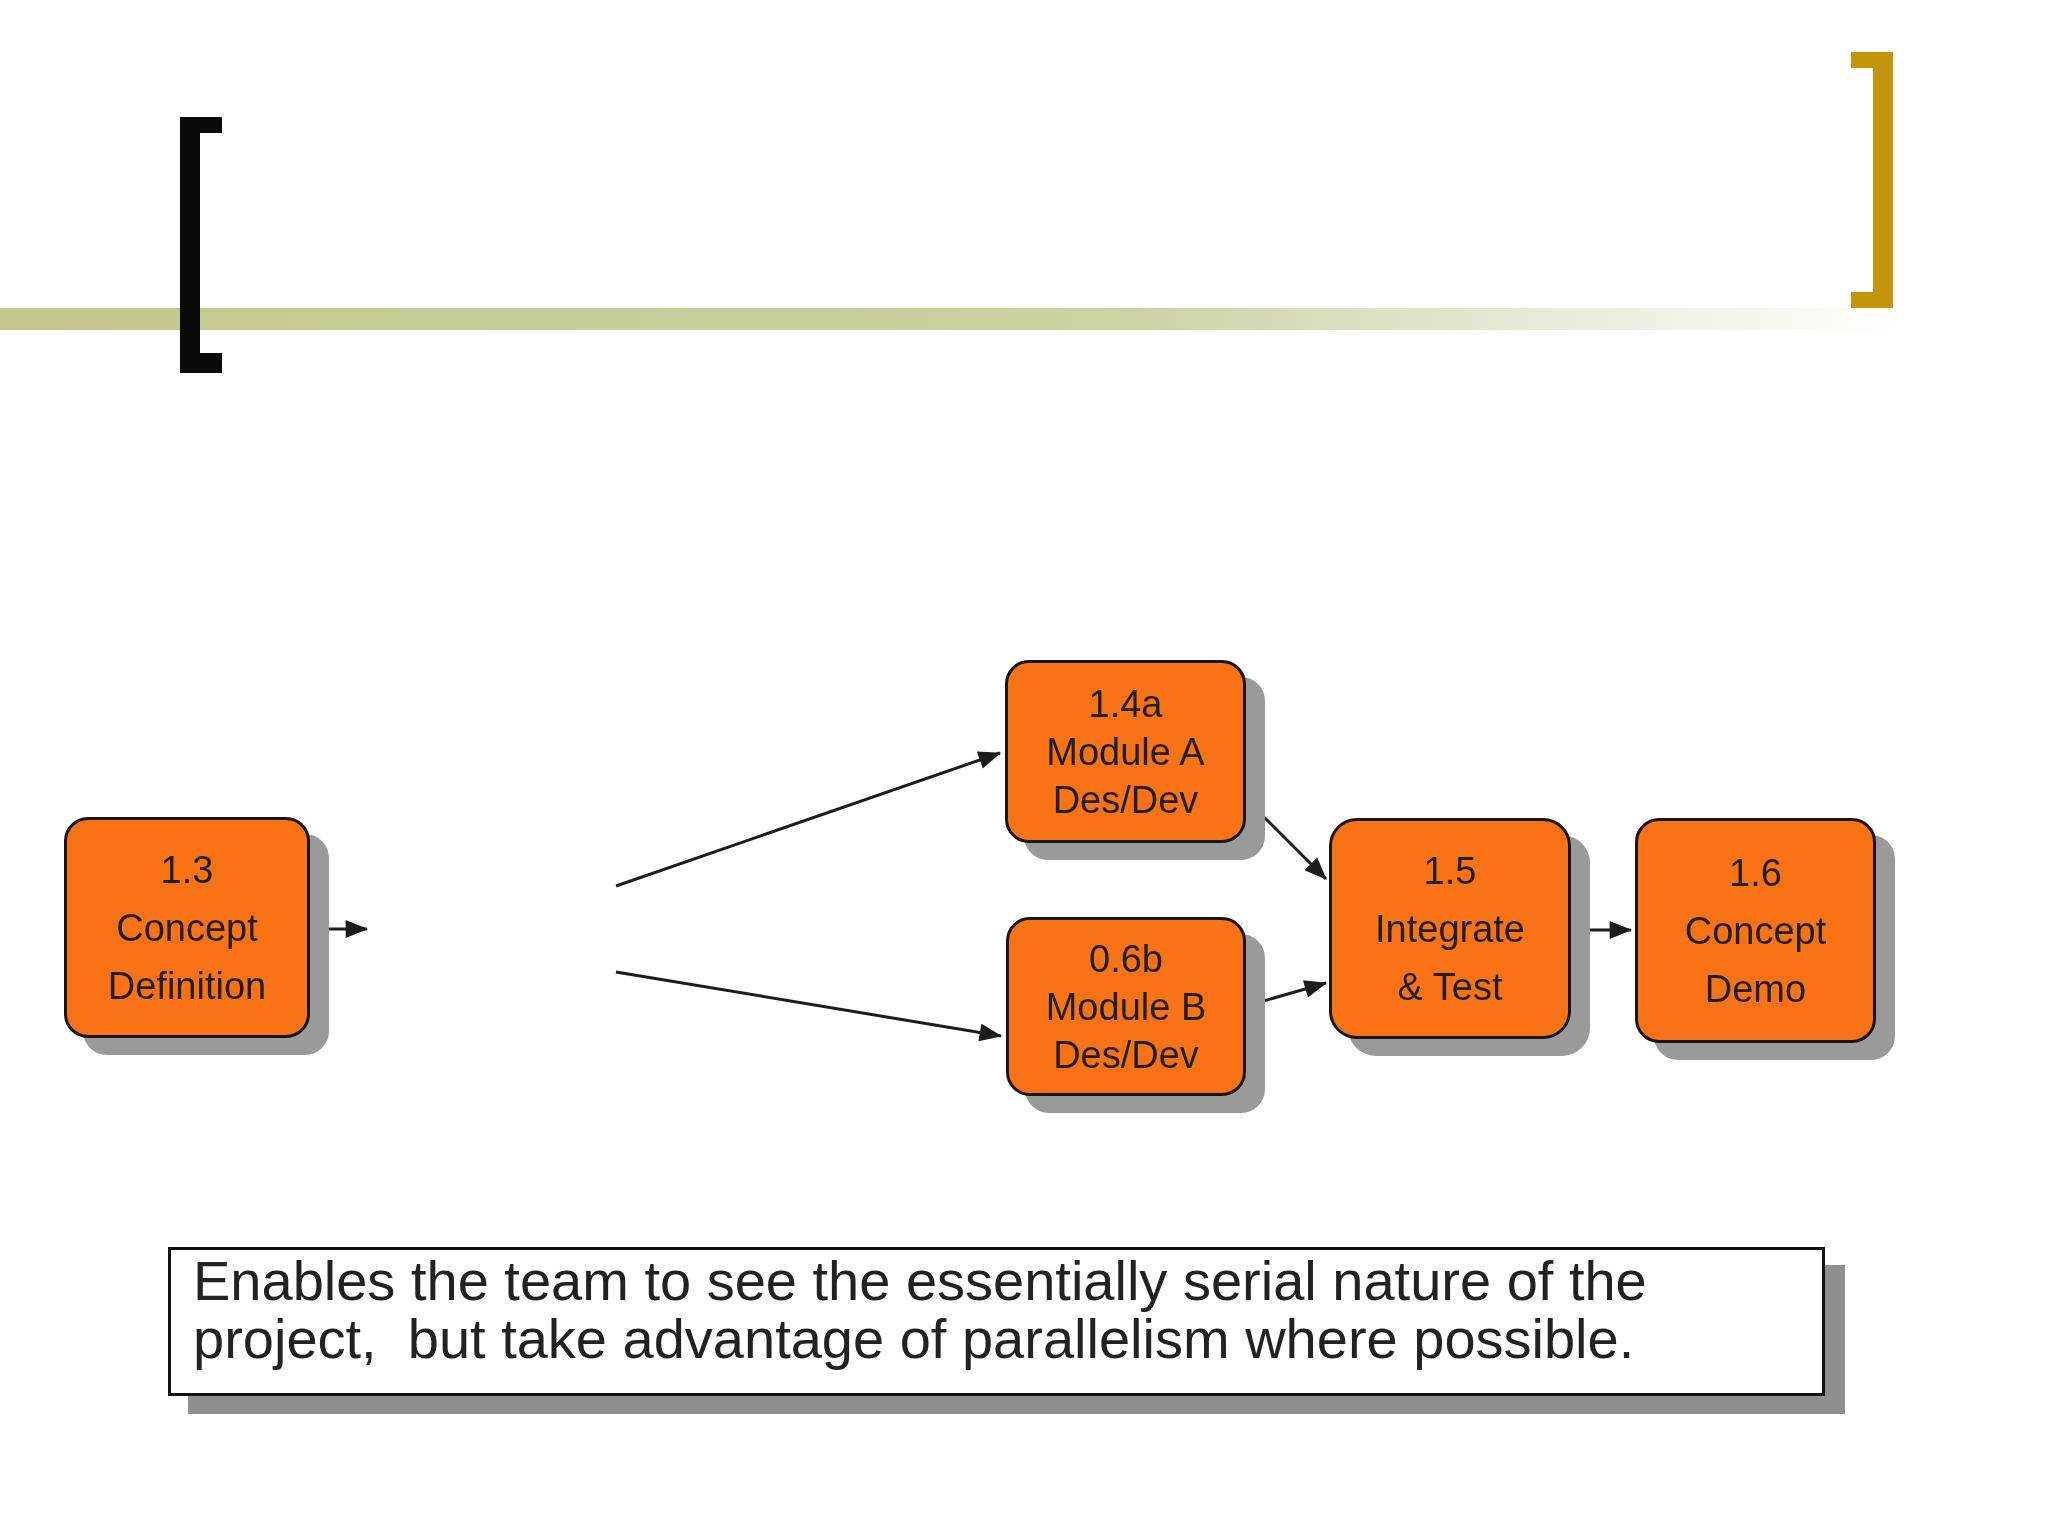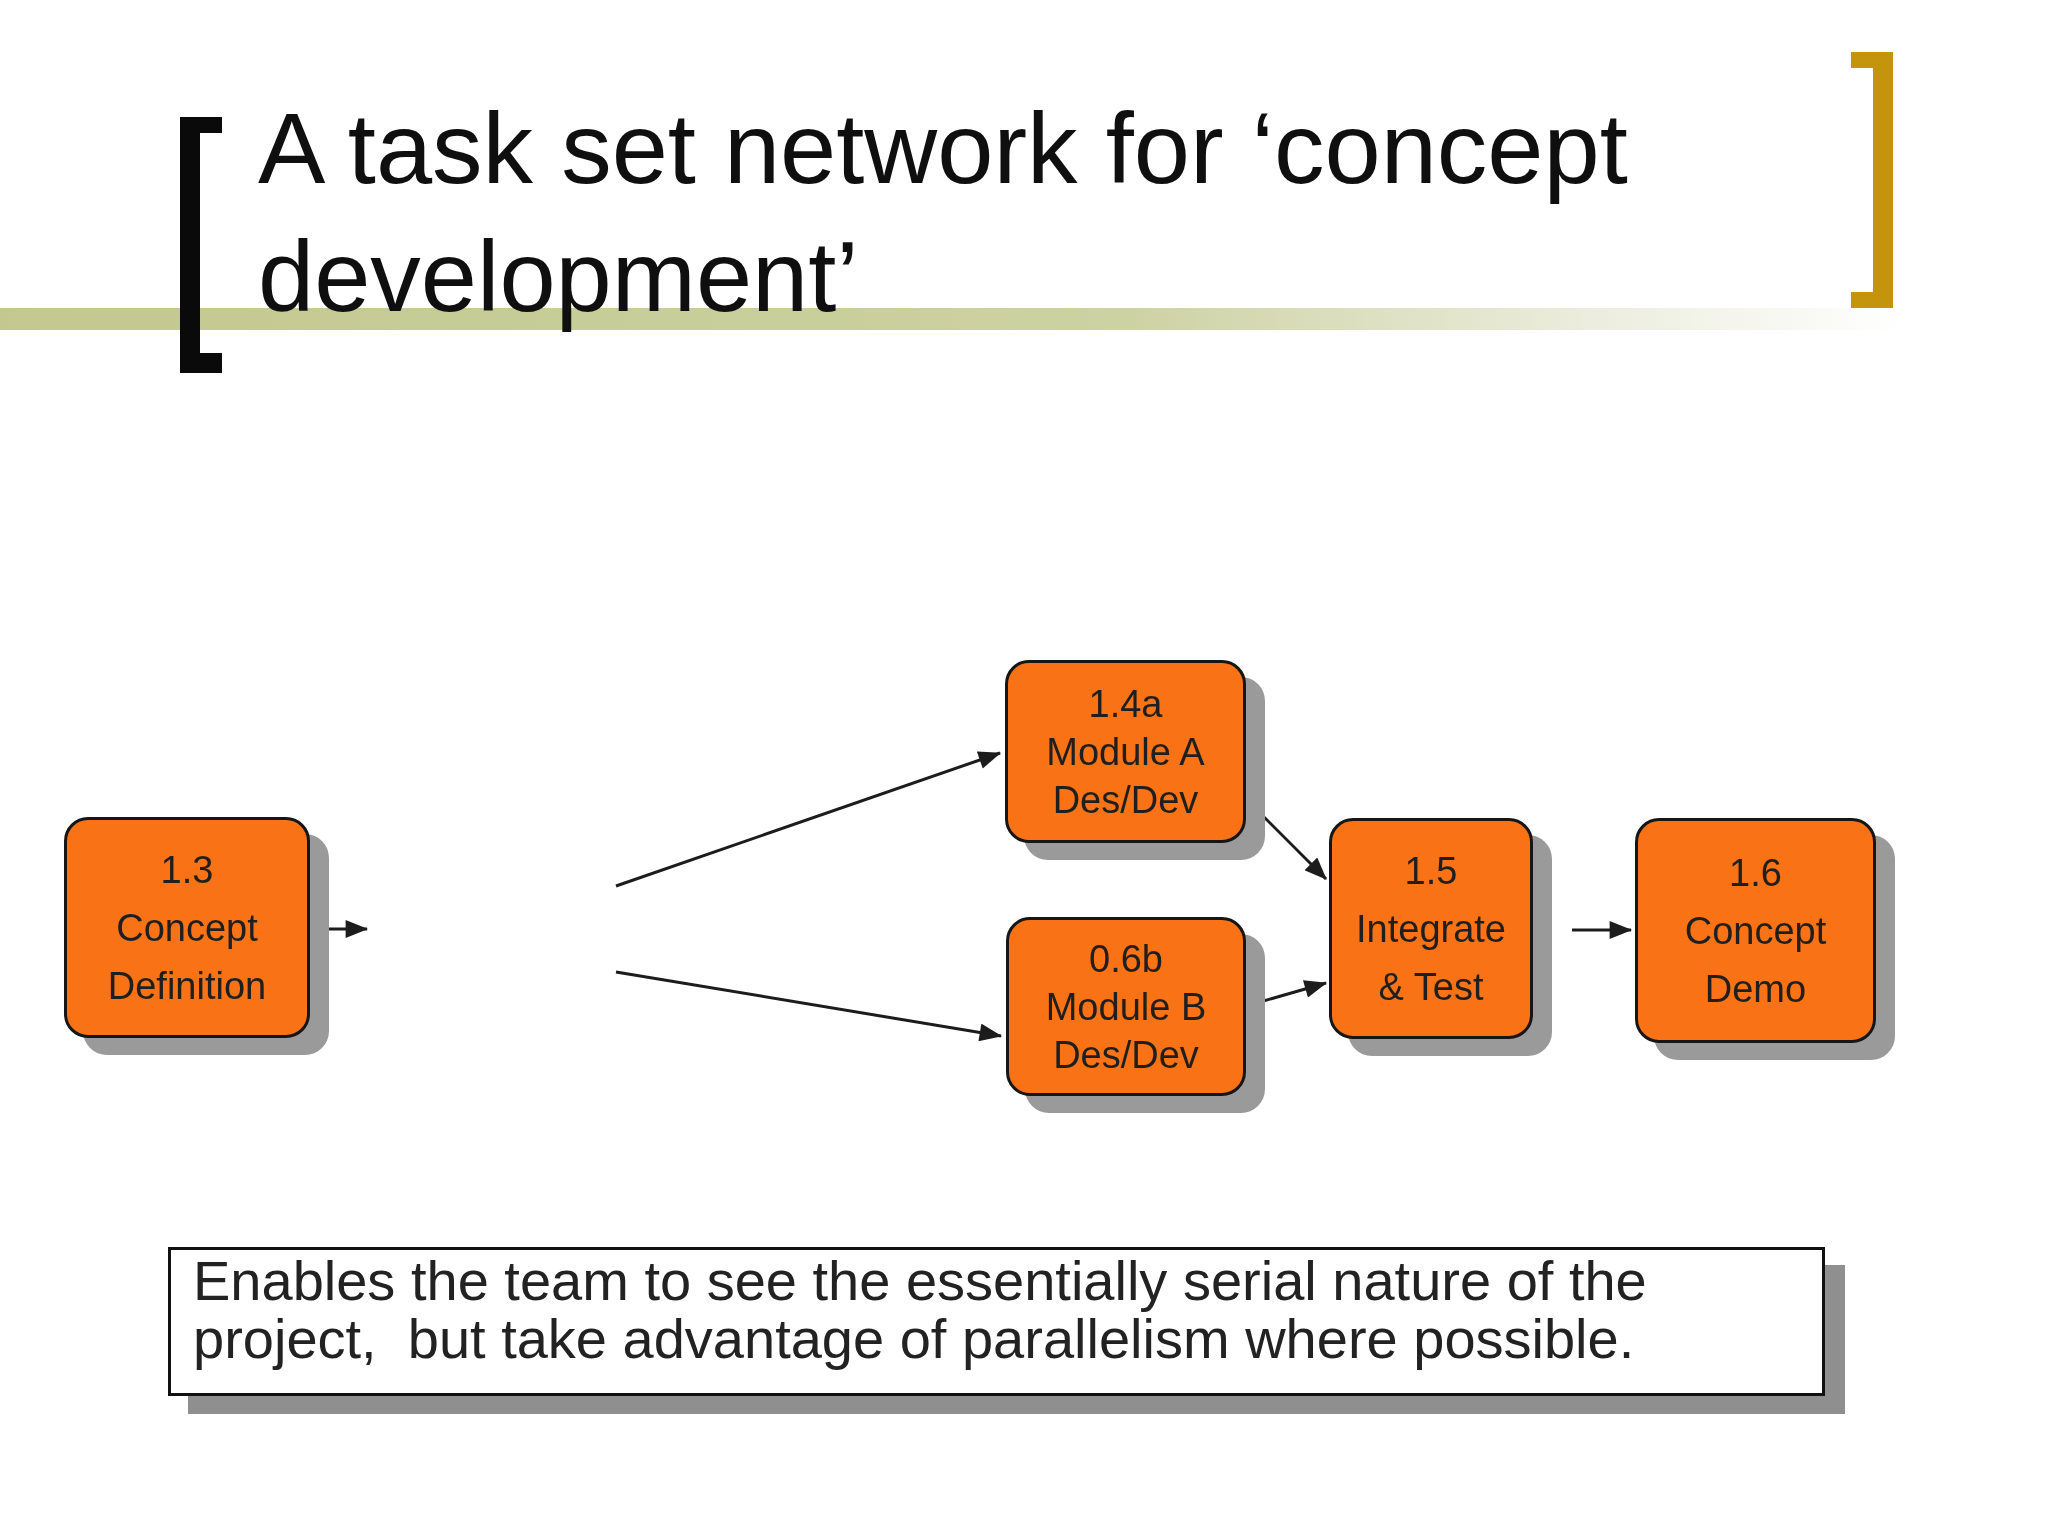--- a/index.html
+++ b/index.html
@@ -57,21 +57,21 @@
     font-size:38px;line-height:48px;
     color:#1f1f1f;
     white-space:pre-line;
     z-index:6;
   }
   .node.tall{line-height:58px;}
   .b11{left:64px;top:817px;width:246px;height:221px;}
   .b12{left:373px;top:817px;width:242px;height:221px;}
   .b14a{left:1005px;top:660px;width:241px;height:183px;}
   .b14b{left:1006px;top:917px;width:240px;height:179px;}
-  .b15{left:1329px;top:818px;width:204px;height:221px;}
+  .b15{left:1329px;top:818px;width:242px;height:221px;border-radius:28px;}
   .b16{left:1635px;top:818px;width:241px;height:225px;}
   .note{
     position:absolute;left:168px;top:1247px;width:1657px;height:149px;
     box-sizing:border-box;
     background:#ffffff;
     border:3px solid #111111;
     box-shadow:20px 18px 0 #8f8f8f;
     font-size:56px;line-height:58px;
     color:#222222;
     padding:2px 16px 8px 22px;
@@ -81,21 +81,20 @@
 </style>
 </head>
 <body>
 
 <div class="slide">
 
   <div class="band"></div>
   <div class="bracket-left"></div>
   <div class="bracket-right"></div>
 
-  <div class="title">A task set network for ‘concept development’</div>
 
   <svg class="connectors" viewBox="0 0 2048 1536" xmlns="http://www.w3.org/2000/svg">
     <defs>
       <marker id="arrow" viewBox="0 0 10 8" refX="9.5" refY="4" markerWidth="8" markerHeight="6" orient="auto-start-reverse">
         <path d="M0,0 L10,4 L0,8 z" fill="#1c1c1c"></path>
       </marker>
     </defs>
     <g stroke="#1c1c1c" stroke-width="3" fill="none">
       <line x1="310" y1="929" x2="367" y2="929" marker-end="url(#arrow)"></line>
       <line x1="616" y1="886" x2="1000" y2="753" marker-end="url(#arrow)"></line>

